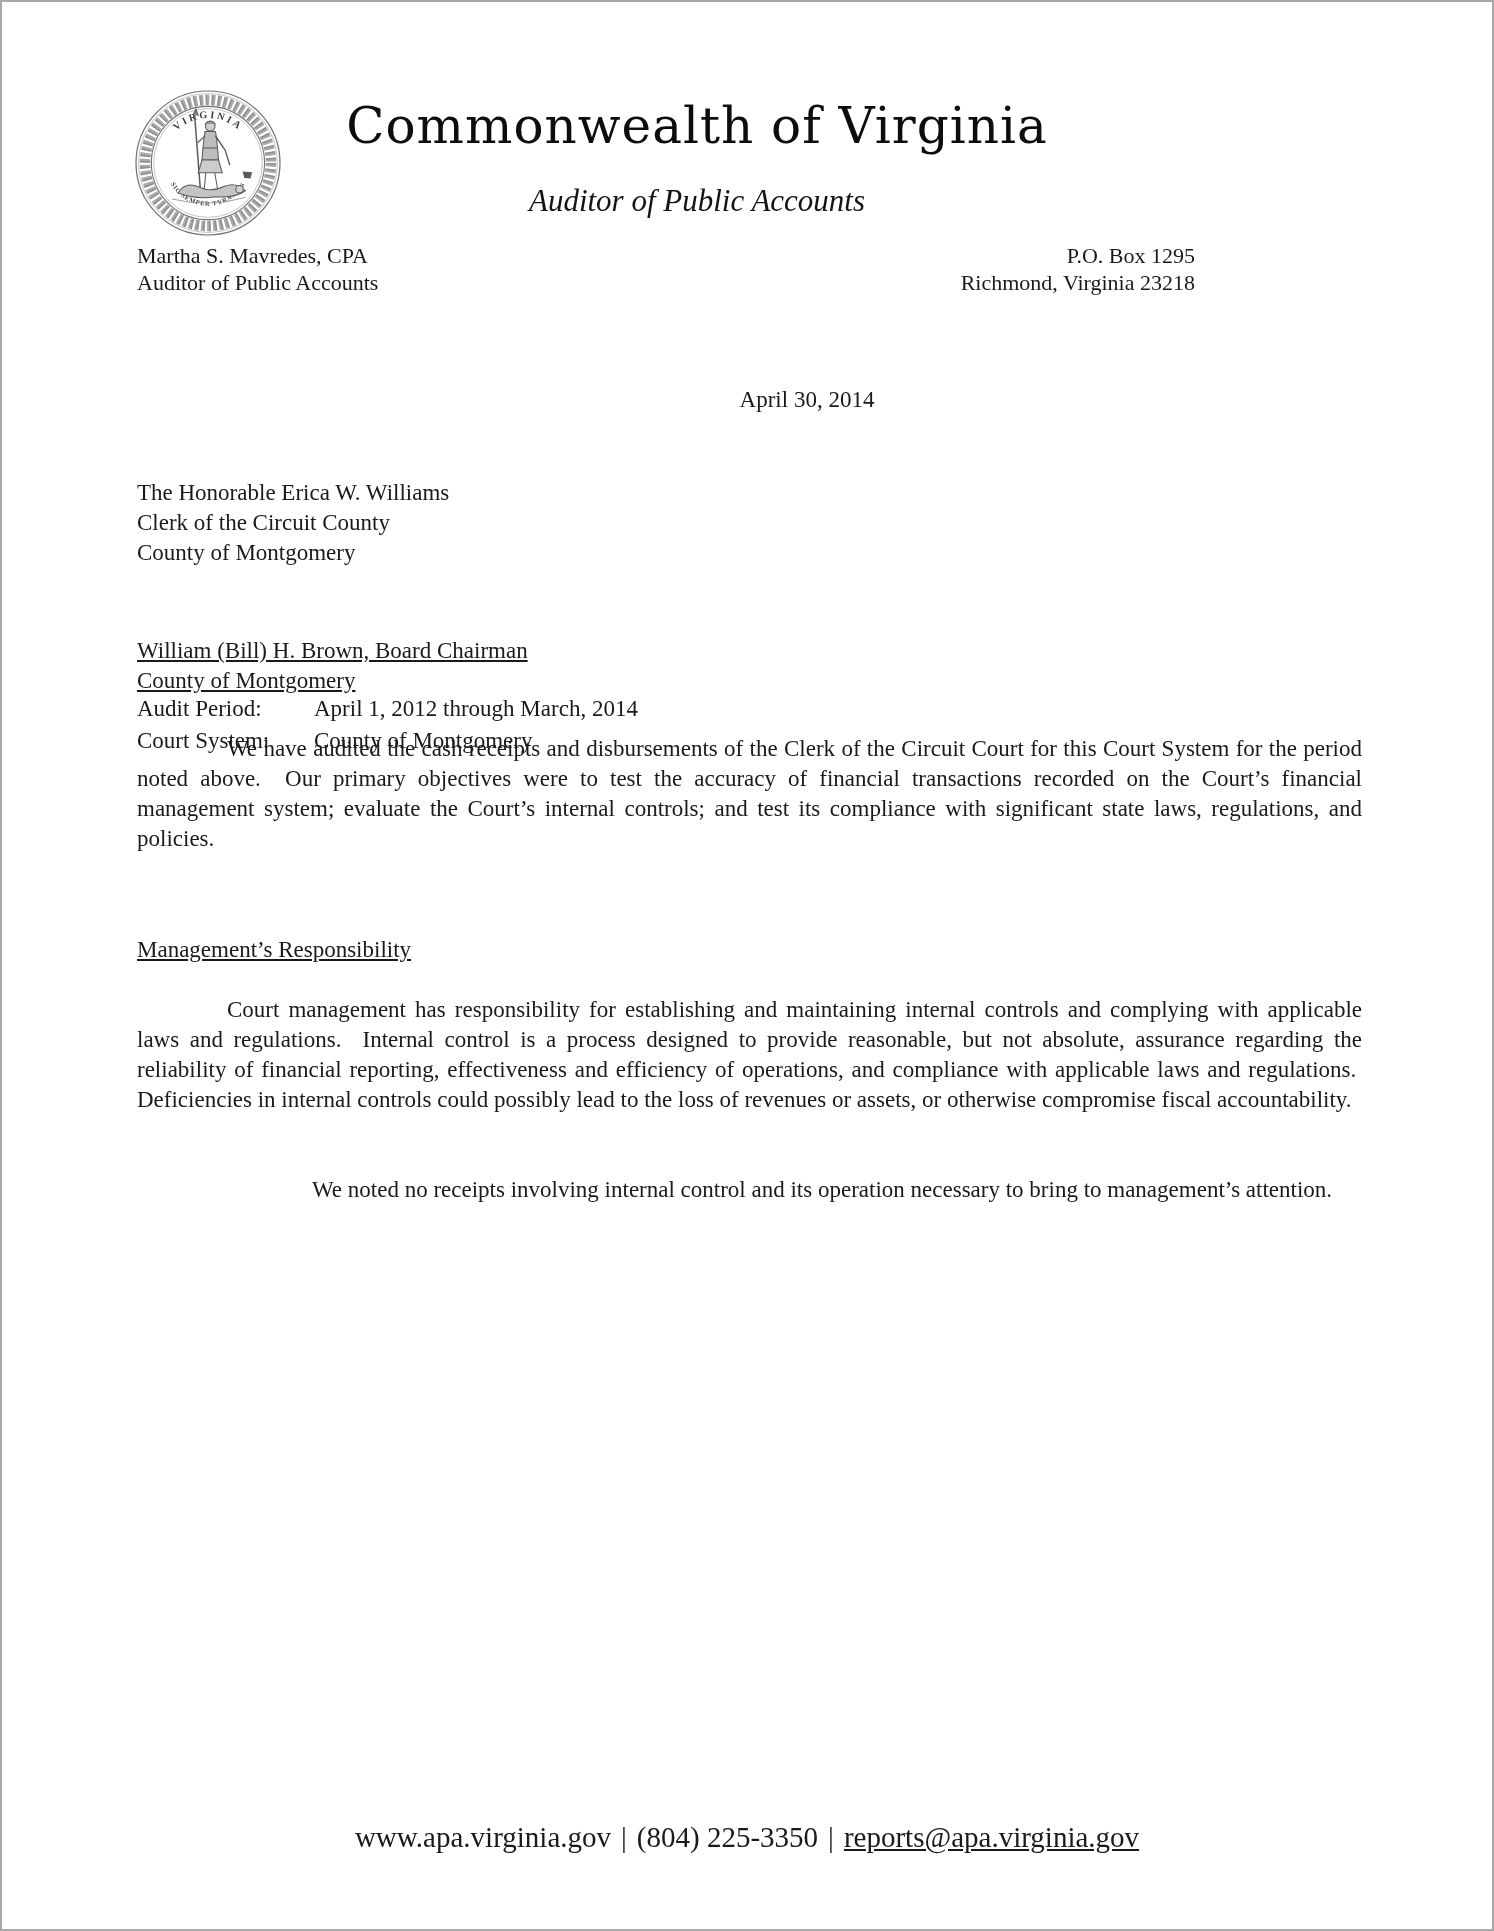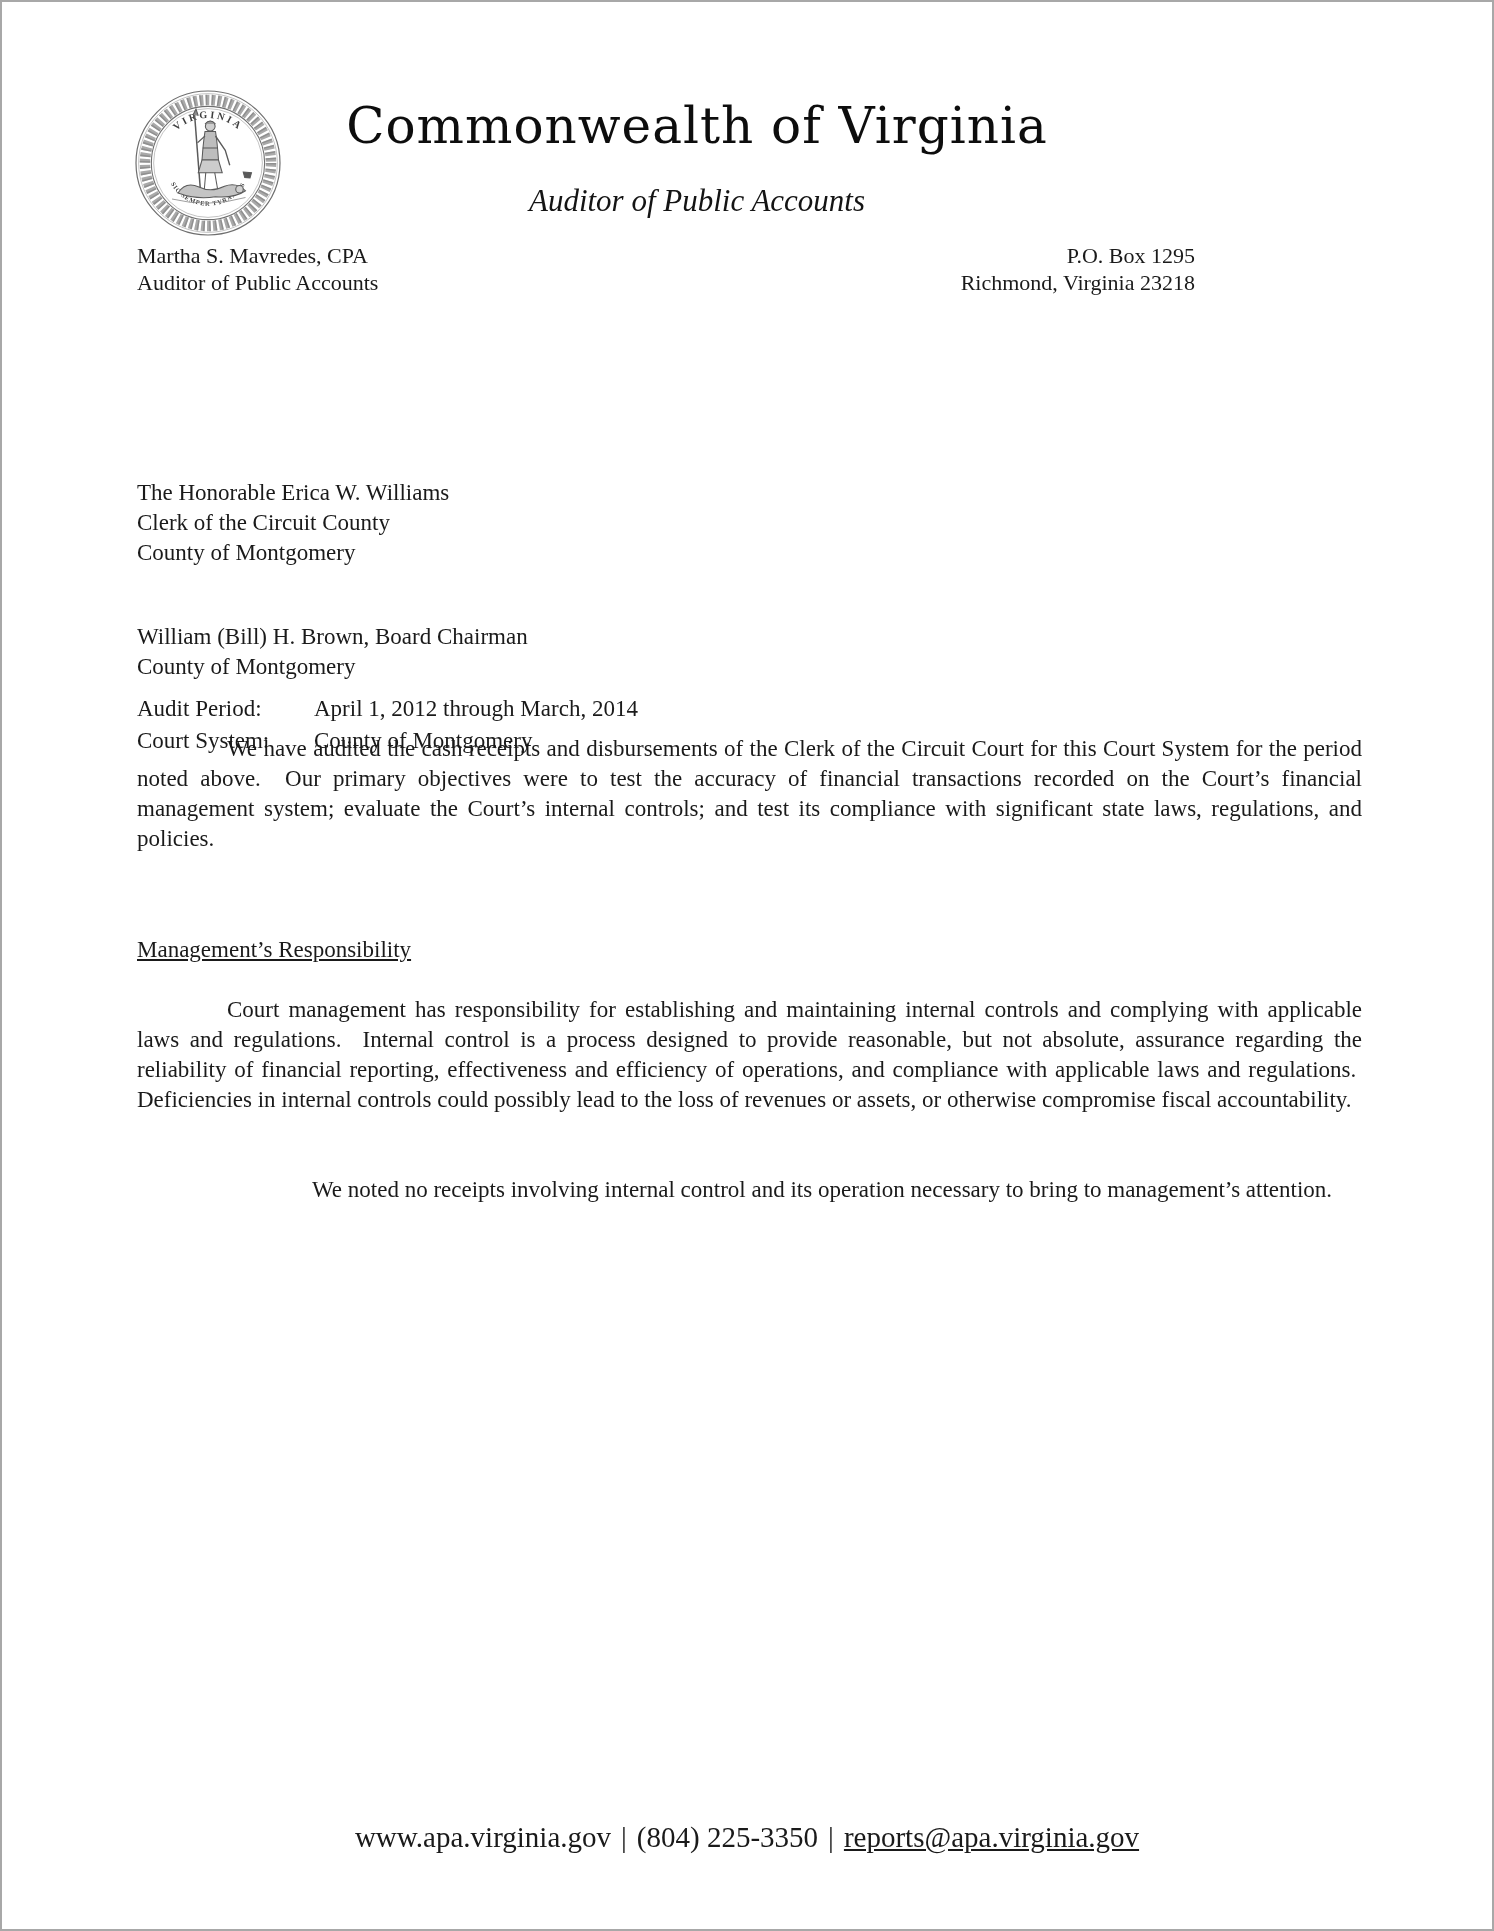--- a/index.html
+++ b/index.html
@@ -48,21 +48,21 @@
   
   .date-line{
     position:absolute;left:0;right:0;top:383px;
     text-align:center;
     padding-left:120px; 
     box-sizing:border-box;
     font-size:23px;line-height:30px;
   }
   .recipient{position:absolute;left:135px;font-size:23px;line-height:30px;}
   .recipient-1{top:476px;}
-  .recipient-2{top:620px;}
+  .recipient-2{top:634px;text-decoration:underline;}
   .meta-block{position:absolute;left:135px;top:691px;font-size:23px;line-height:32px;}
   .meta-row{display:flex;align-items:center;}
   .meta-label{width:177px;flex:0 0 177px;}
   .body-para{
     position:absolute;left:135px;width:1225px;
     font-size:23px;line-height:30px;
     text-align:justify;
     text-align-last:left;
   }
   .para-1{top:732px;text-indent:90px;}
@@ -146,20 +146,21 @@
   <div class="official-block">
     <div>Martha S. Mavredes, CPA</div>
     <div>Auditor of Public Accounts</div>
   </div>
 
   <div class="address-block">
     <div>P.O. Box 1295</div>
     <div>Richmond, Virginia 23218</div>
   </div>
 
+  <div class="date-line">April 30, 2014</div>
 
   <div class="recipient recipient-1">
     <div>The Honorable Erica W. Williams</div>
     <div>Clerk of the Circuit County</div>
     <div>County of Montgomery</div>
   </div>
 
   <div class="recipient recipient-2">
     <div>William (Bill) H. Brown, Board Chairman</div>
     <div>County of Montgomery</div>

